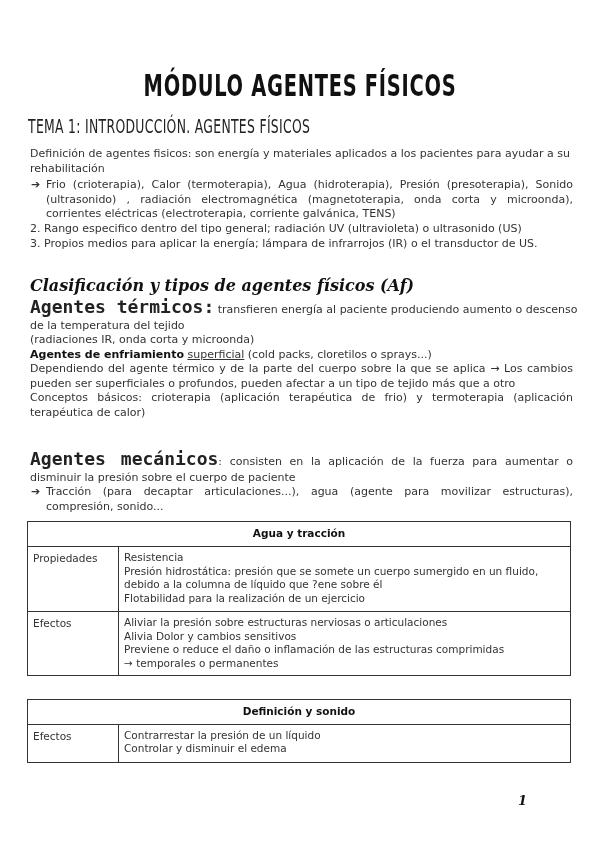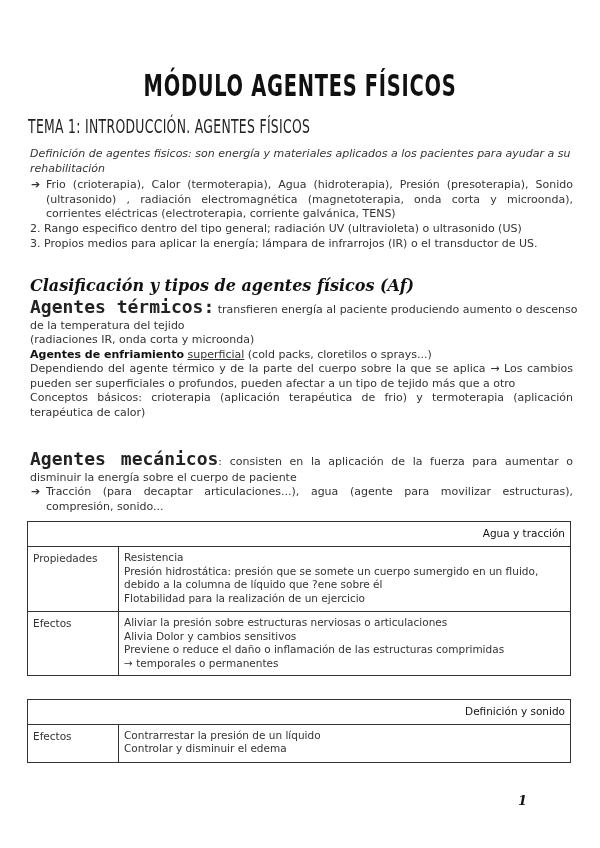--- a/index.html
+++ b/index.html
@@ -36,35 +36,35 @@
     .mono-heading {
       font-family: "DejaVu Sans Mono", monospace; font-weight: bold; font-size: 18px; color: #222;
     }
     b { color: #111; }
     u { text-decoration: underline; }
     table.t {
       position: absolute; left: 27px; width: 544px; border-collapse: collapse;
       font-size: 10.5px; color: #333; line-height: 13.5px;
     }
     table.t td, table.t th { border: 1.3px solid #333; vertical-align: top; padding: 4px 5px; text-align: left; }
-    table.t th { text-align: right; font-weight: normal; color: #111; padding: 5px; }
+    table.t th { text-align: center; font-weight: bold; color: #111; padding: 5px; }
     table.t td.label { width: 80px; padding-top: 5px; }
     .cell-line { display: block; }
     .page-num {
       left: 518px; top: 793px; font-family: "DejaVu Serif", serif; font-style: italic;
       font-weight: bold; font-size: 13px; color: #111;
     }
   </style>
 </head>
 <body>
 
 <div class="abs main-title">MÓDULO AGENTES FÍSICOS</div>
 <div class="abs section-title">TEMA 1: INTRODUCCIÓN. AGENTES FÍSICOS</div>
 
-<div class="abs p" style="top:147px;font-style:italic;">
+<div class="abs p" style="top:147px;">
   <span class="line">Definición de agentes fisicos: son energía y materiales aplicados a los pacientes para ayudar a su</span>
   <span class="line">rehabilitación</span>
 </div>
 
 <div class="abs bullet" style="top:178px;">
   <span class="bullet-arrow">➔</span>
   <span class="just">Frio (crioterapia), Calor (termoterapia), Agua (hidroterapia), Presión (presoterapia), Sonido</span>
   <span class="just">(ultrasonido) , radiación electromagnética (magnetoterapia, onda corta y microonda),</span>
   <span class="line" style="display:block">corrientes eléctricas (electroterapia, corriente galvánica, TENS)</span>
 </div>
@@ -91,21 +91,21 @@
   <span class="just">Dependiendo del agente térmico y de la parte del cuerpo sobre la que se aplica → Los cambios</span>
   <span class="line">pueden ser superficiales o profundos, pueden afectar a un tipo de tejido más que a otro</span>
   <span class="just">Conceptos básicos: crioterapia (aplicación terapéutica de frio) y termoterapia (aplicación</span>
   <span class="line">terapéutica de calor)</span>
 </div>
 
 <div class="abs p" style="top:451px; line-height:16px;">
   <span class="just">
     <span class="mono-heading">Agentes mecánicos</span><span>: consisten en la aplicación de la fuerza para aumentar o</span>
   </span>
-  <span class="line">disminuir la energía sobre el cuerpo de paciente</span>
+  <span class="line">disminuir la presión sobre el cuerpo de paciente</span>
 </div>
 
 <div class="abs bullet" style="top:485px;">
   <span class="bullet-arrow">➔</span>
   <span class="just">Tracción (para decaptar articulaciones...), agua (agente para movilizar estructuras),</span>
   <span class="line" style="display:block">compresión, sonido...</span>
 </div>
 
 <table class="t" style="top:521px;">
   <tbody>

